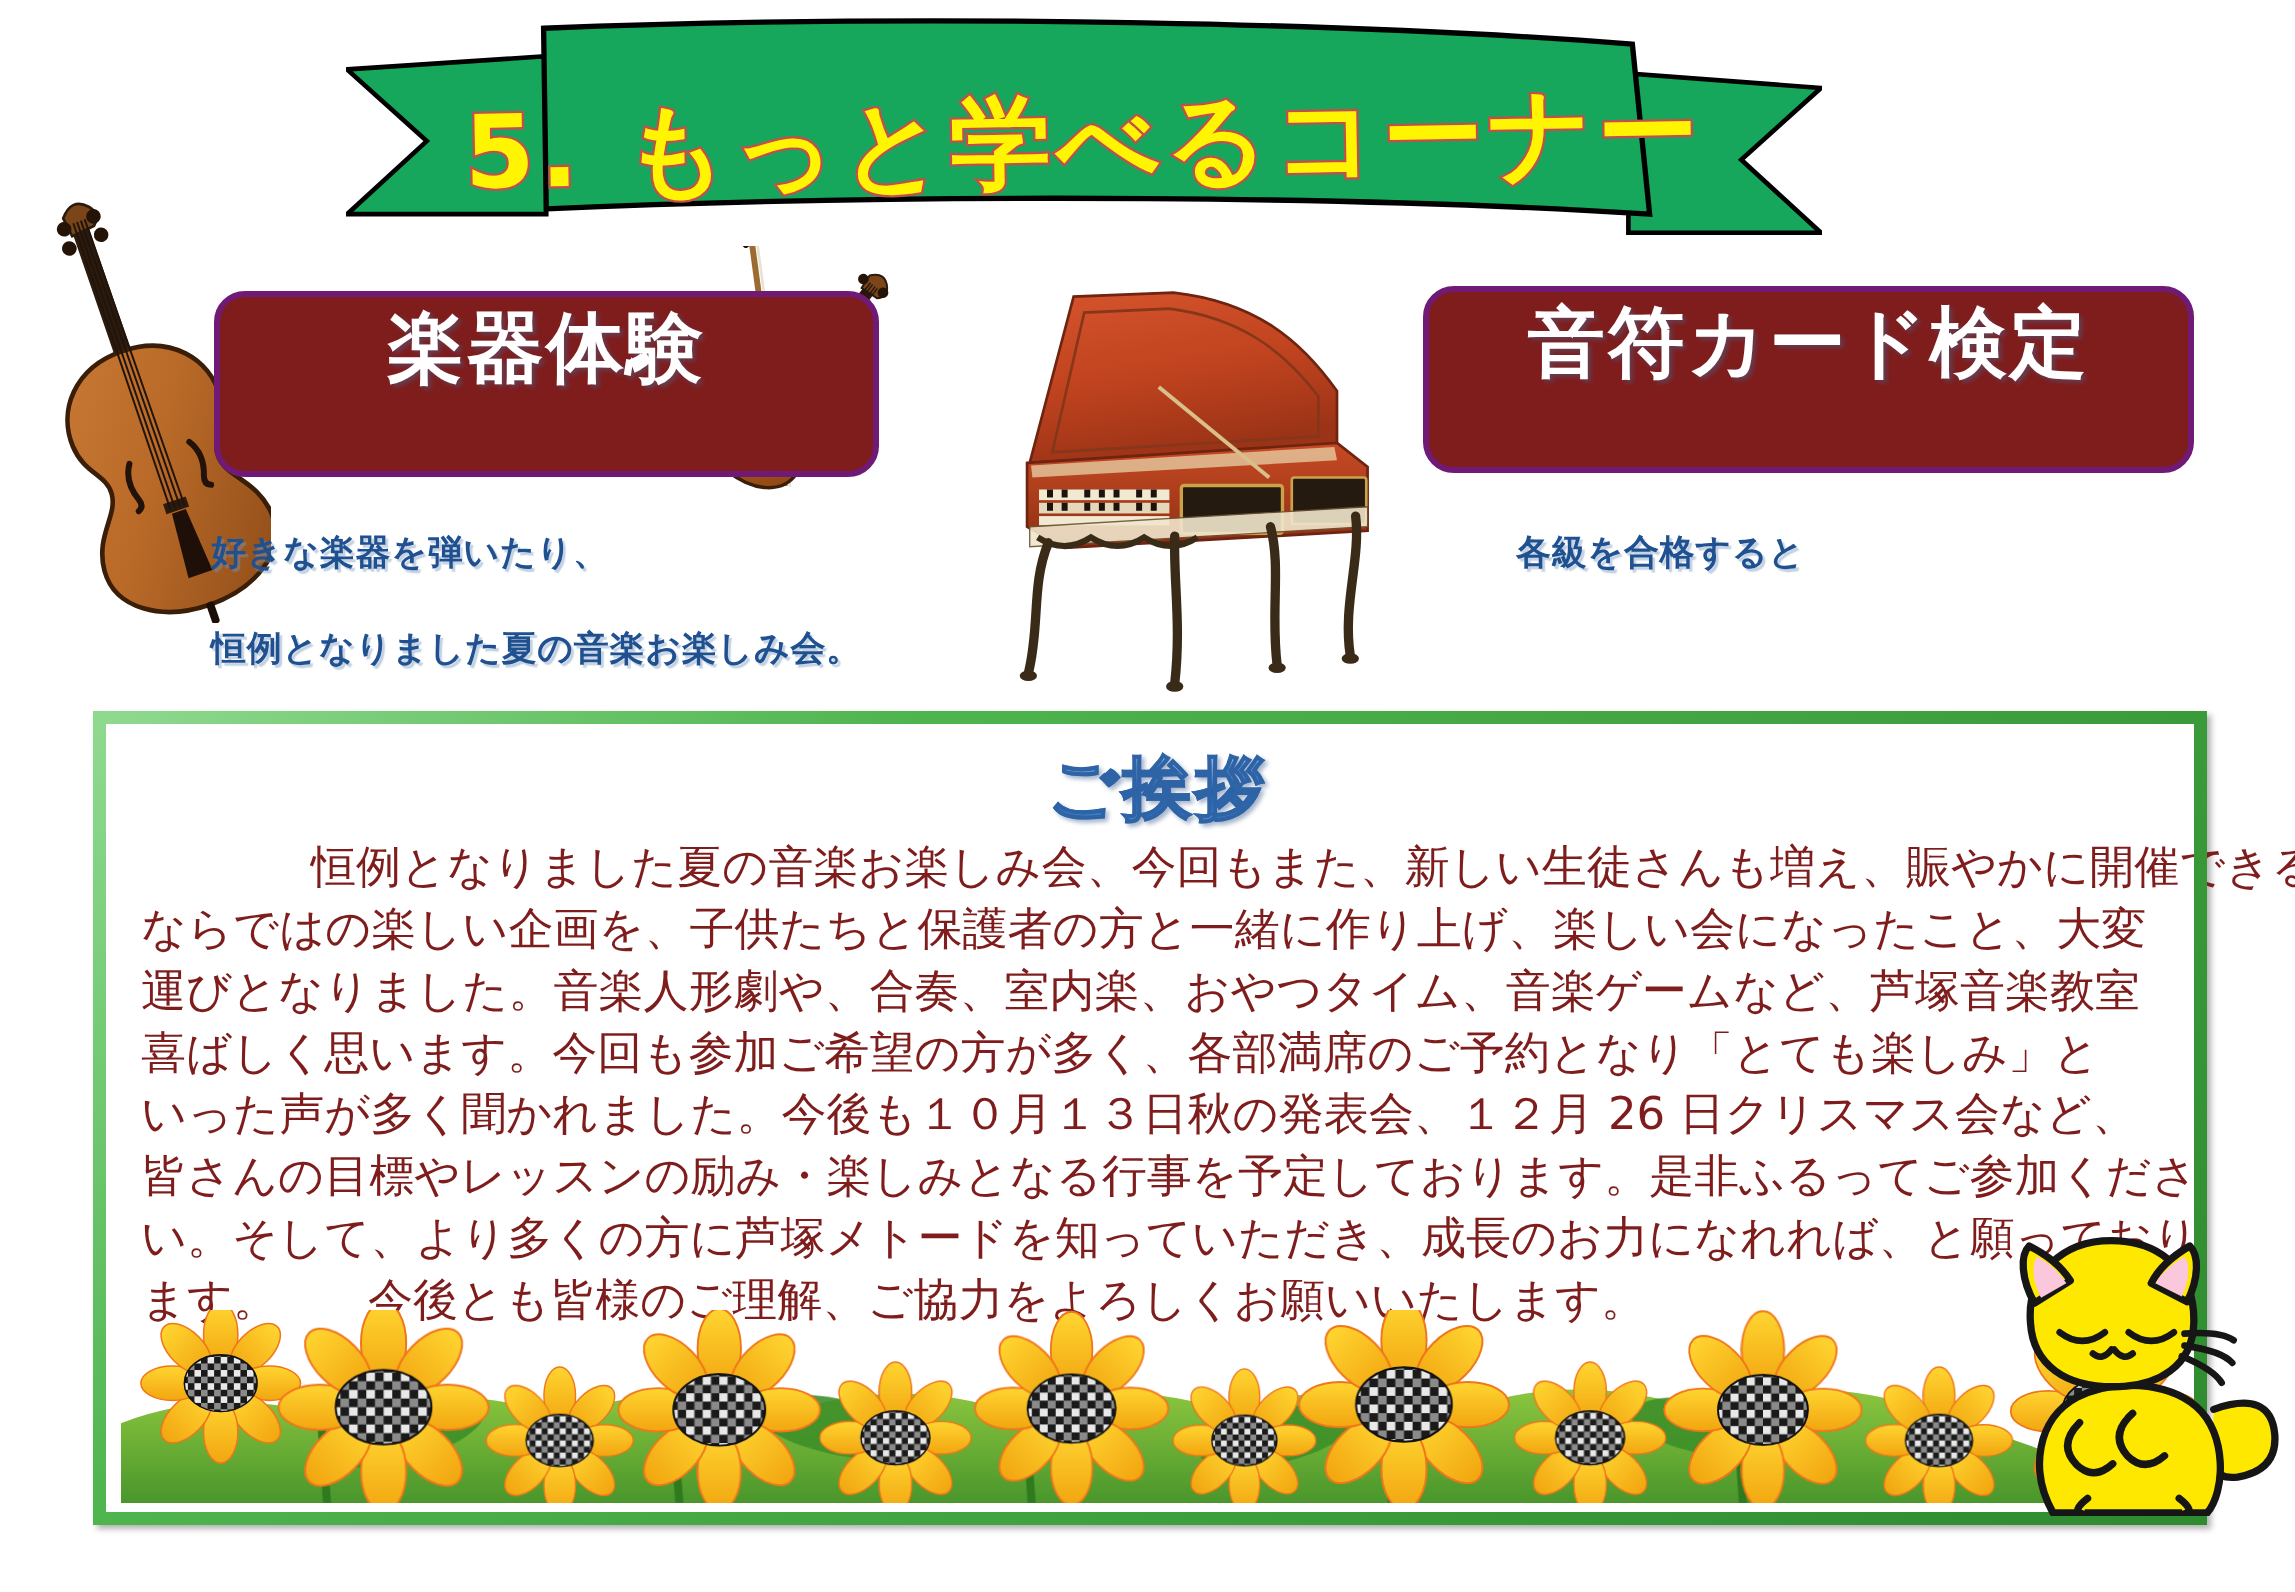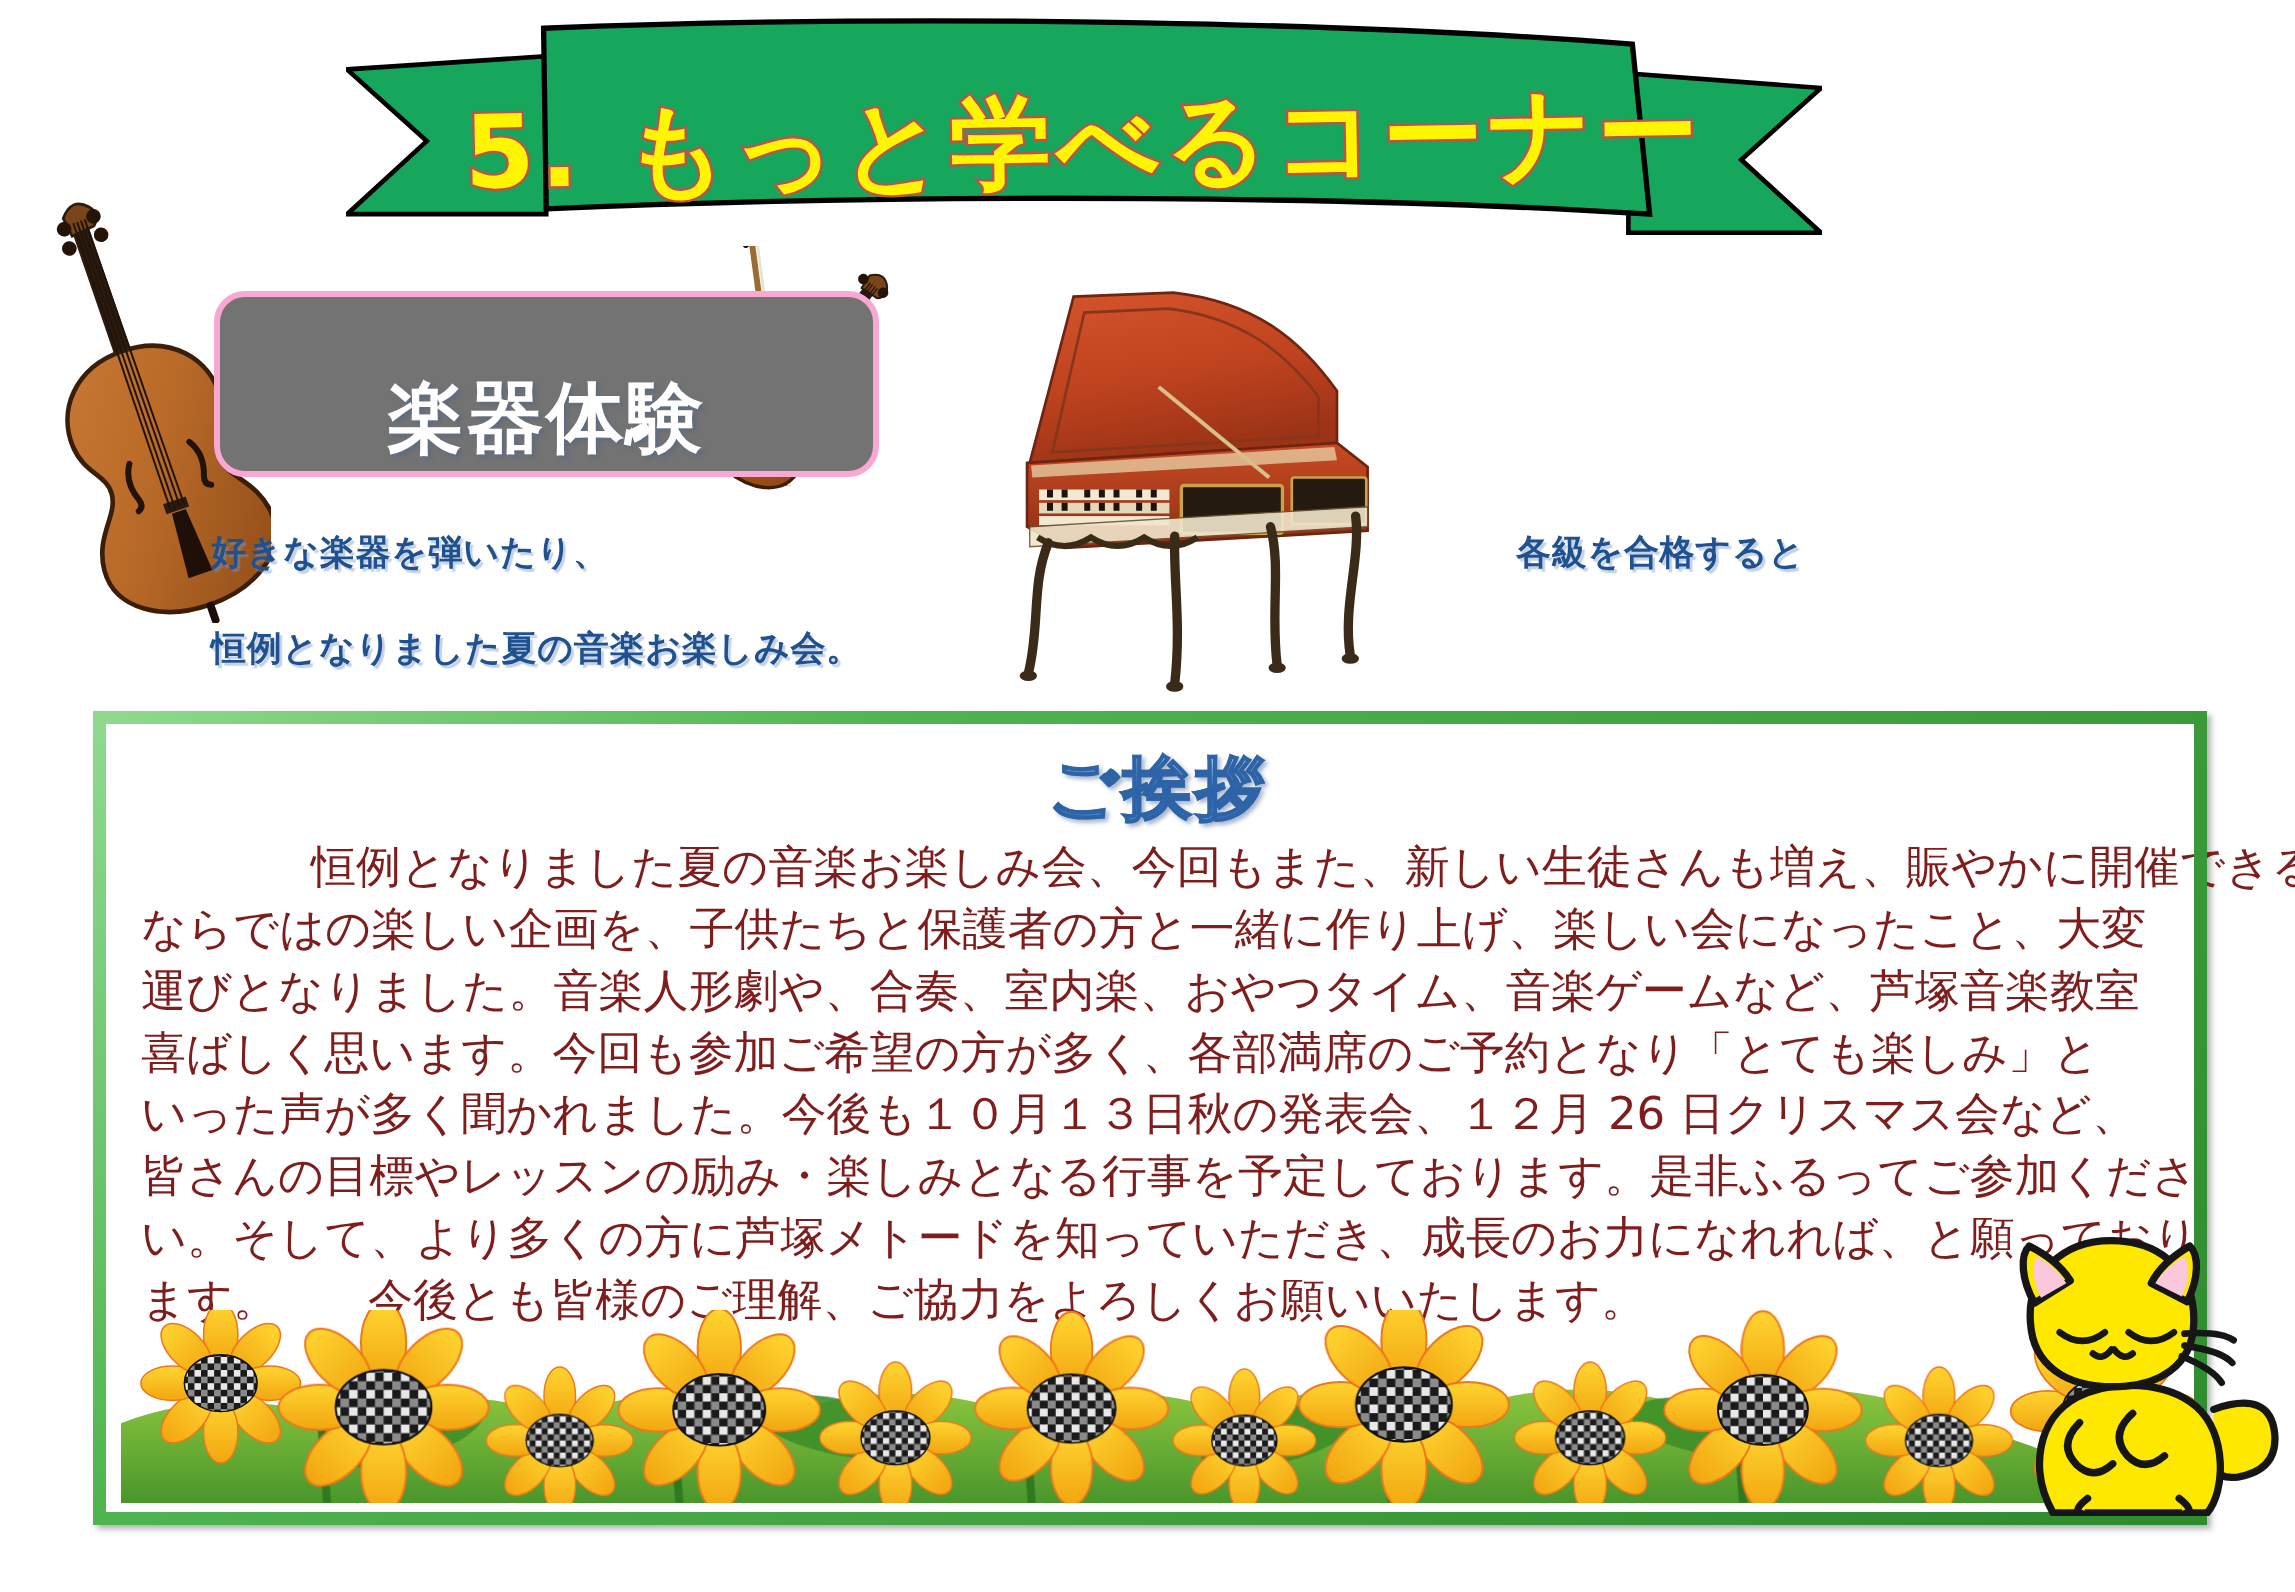--- a/index.html
+++ b/index.html
@@ -26,25 +26,25 @@
 
   
   .art{position:absolute;}
   .cello{left:12px;top:191px;width:259px;height:432px;}
   .violin{left:671px;top:246px;width:239px;height:253px;}
   .harpsi{left:991px;top:266px;width:406px;height:439px;}
 
   
   .bluebox{
     position:absolute;
-    background:#737373;
-    border:6px solid #f9a8d4;
+    background:#7f1d1d;
+    border:6px solid #701a75;
     border-radius:31px;
     box-sizing:border-box;
-    display:flex;align-items:flex-end;justify-content:center;
+    display:flex;align-items:flex-start;justify-content:center;
   }
   .bluebox .label{
     color:#ffffff;font-weight:bold;font-size:77px;letter-spacing:2.7px;
     white-space:nowrap;
     text-shadow:3.3px 3.3px 4px rgba(70,100,140,.45);
   }
   #box-left{left:214px;top:291px;width:665px;height:186px;}
   #box-right{left:1423px;top:286px;width:771px;height:187px;}
 
   
@@ -265,20 +265,23 @@
       <ellipse cx="540" cy="590" rx="13" ry="8"></ellipse>
     </g>
 
     <path d="M70,408 q40,26 80,0 q40,26 80,0 q40,26 80,0" fill="none" stroke="#3A2A18" stroke-width="9"></path>
   </svg>
 
   <div class="bluebox" id="box-left">
     <span class="label">楽器体験</span>
   </div>
 
+  <div class="bluebox" id="box-right">
+    <span class="label">音符カード検定</span>
+  </div>
 
   <div class="caption" id="cap-l1">好きな楽器を弾いたり、</div>
   <div class="caption" id="cap-l2">恒例となりました夏の音楽お楽しみ会。</div>
   <div class="caption" id="cap-r1">各級を合格すると</div>
 
   <div class="panel">
 
     <div class="greeting-head">ご挨拶</div>
 
     <div class="body-text">

